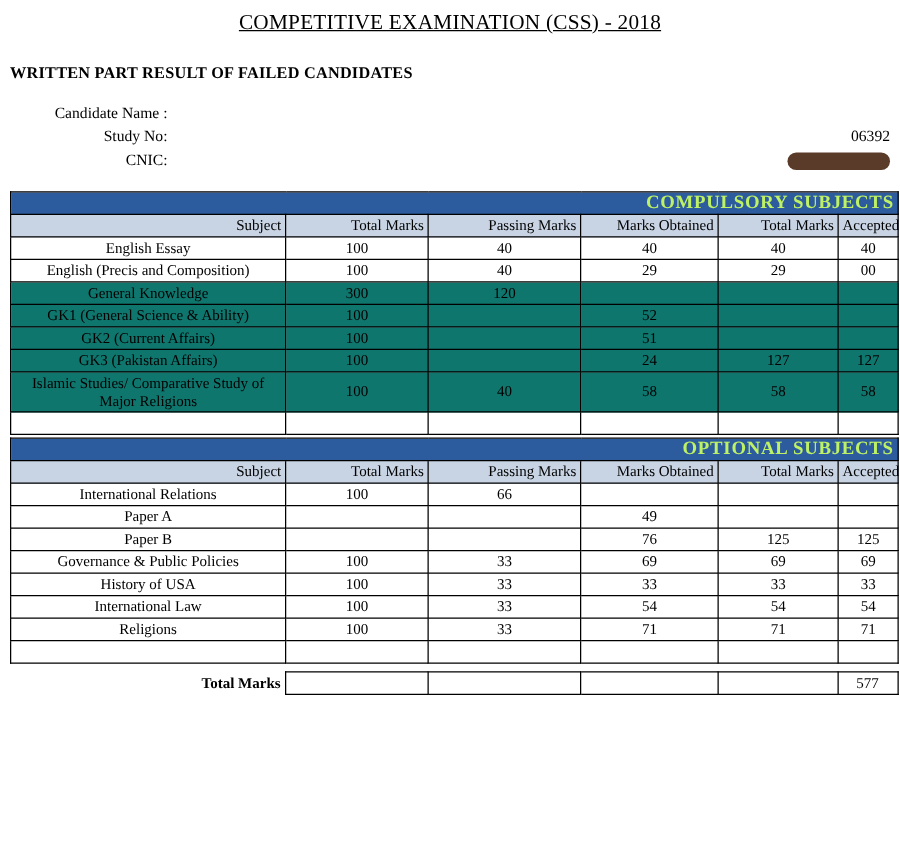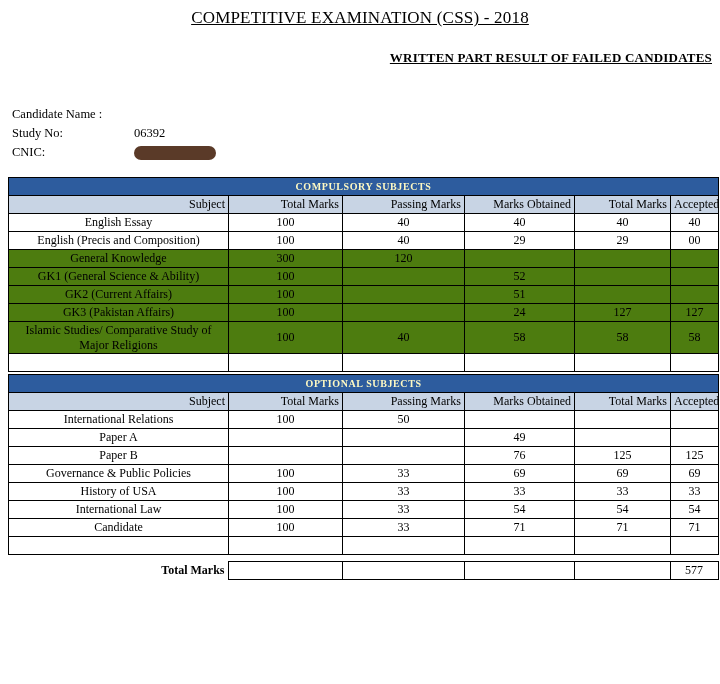--- a/index.html
+++ b/index.html
@@ -24,31 +24,31 @@
   }
   .doc-title {
     text-align: center;
     font-size: 17px;
     font-weight: normal;
     text-decoration: underline;
     margin-top: 8px;
     letter-spacing: 0.2px;
   }
   .doc-subtitle {
-    text-align: right;
+    text-align: left;
     font-size: 13px;
     font-weight: bold;
-    text-decoration: underline;
     margin-top: 22px;
     letter-spacing: 0.2px;
   }
   .candidate-block {
-    margin-top: 40px;
+    margin-top: 16px;
     margin-left: 4px;
     font-size: 12.5px;
+    text-align: right;
   }
   .cand-row {
     display: flex;
     align-items: center;
     height: 17px;
     margin-bottom: 2px;
   }
   .cand-label {
     width: 122px;
     flex: 0 0 122px;
@@ -72,45 +72,45 @@
     font-size: 12px;
   }
   table.result td {
     border: 1px solid #000000;
     height: 17px;
     padding: 0 3px;
     vertical-align: middle;
   }
   .section-head td {
     background: #2d5c9e;
-    color: #fef9c3;
+    color: #bef264;
     font-weight: bold;
-    text-align: center;
+    text-align: right;
     letter-spacing: 0.6px;
     height: 19px;
     border: 1px solid #2d5c9e;
-    font-size: 10px;
+    font-size: 15px;
   }
   .col-head td {
     background: #c8d4e4;
     text-align: right;
     font-size: 12px;
     height: 19px;
   }
   .num {
     text-align: center;
   }
   .subj {
     text-align: center;
   }
   .indent {
     padding-left: 30px;
   }
   .shade {
-    background: #4d7c0f;
+    background: #0f766e;
   }
   .spacer td {
     border-left: 1px solid #000000;
     border-right: 1px solid #000000;
     border-top: 1px solid #000000;
     border-bottom: 1px solid #000000;
     height: 13px;
   }
   .tall {
     height: 32px;
@@ -256,21 +256,21 @@
         <td>Total Marks</td>
         <td>Passing Marks</td>
         <td>Marks Obtained</td>
         <td>Total Marks</td>
         <td>Accepted</td>
       </tr>
 
       <tr>
         <td class="subj">International Relations</td>
         <td class="num">100</td>
-        <td class="num">50</td>
+        <td class="num">66</td>
         <td class="num"></td>
         <td class="num"></td>
         <td class="num"></td>
       </tr>
       <tr>
         <td class="subj indent">Paper A</td>
         <td class="num"></td>
         <td class="num"></td>
         <td class="num">49</td>
         <td class="num"></td>
@@ -302,21 +302,21 @@
       </tr>
       <tr>
         <td class="subj">International Law</td>
         <td class="num">100</td>
         <td class="num">33</td>
         <td class="num">54</td>
         <td class="num">54</td>
         <td class="num">54</td>
       </tr>
       <tr>
-        <td class="subj">Candidate</td>
+        <td class="subj">Religions</td>
         <td class="num">100</td>
         <td class="num">33</td>
         <td class="num">71</td>
         <td class="num">71</td>
         <td class="num">71</td>
       </tr>
       <tr class="spacer">
         <td></td>
         <td></td>
         <td></td>

